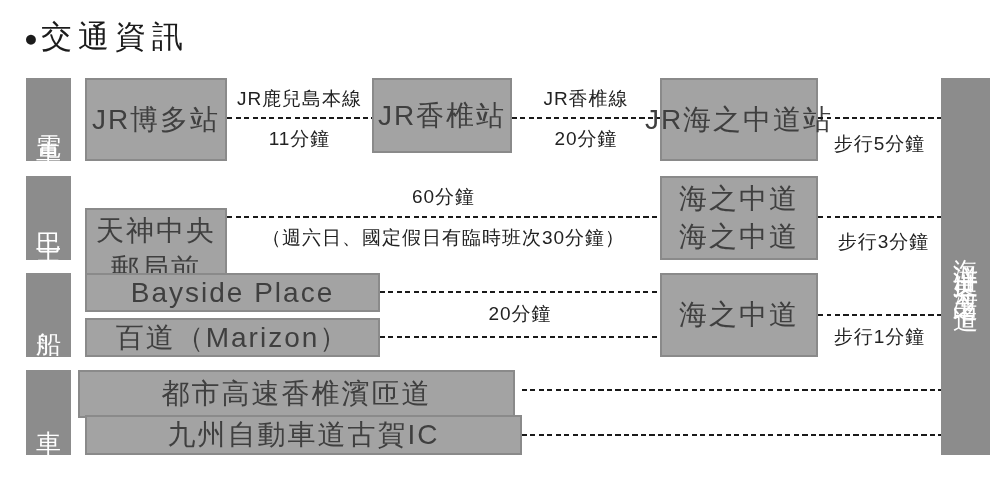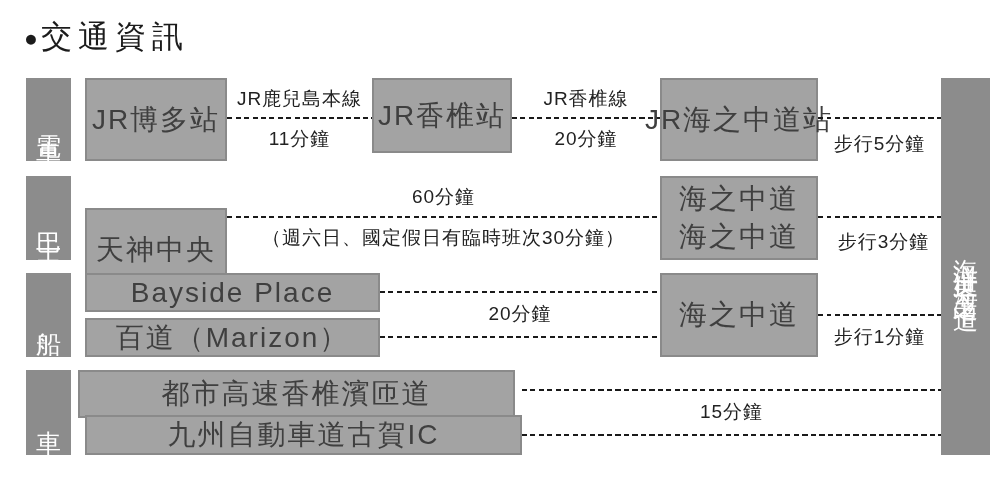--- a/index.html
+++ b/index.html
@@ -75,20 +75,21 @@
     <span>JR海之中道站</span>
   </div>
   <div class="abs dash" style="left:818px;top:117px;width:123px;"></div>
   <div class="abs lbl" style="left:818px;top:133px;width:123px;">步行5分鐘</div>
 
   <div class="abs mode" style="left:26px;top:176px;width:45px;height:84px;">
     <span>巴士</span>
   </div>
   <div class="abs box" style="left:85px;top:176px;width:142px;height:84px;margin-top:32px;">
     <span>天神中央</span>
+    <span>郵局前</span>
   </div>
   <div class="abs dash" style="left:227px;top:216px;width:433px;"></div>
   <div class="abs lbl" style="left:227px;top:186px;width:433px;">60分鐘</div>
   <div class="abs lbl" style="left:227px;top:227px;width:433px;">（週六日、國定假日有臨時班次30分鐘）</div>
   <div class="abs box" style="left:660px;top:176px;width:158px;height:84px;">
     <span>海之中道</span>
     <span>海之中道</span>
   </div>
   <div class="abs dash" style="left:818px;top:216px;width:123px;"></div>
   <div class="abs lbl" style="left:818px;top:231px;width:123px;padding-left:8px;">步行3分鐘</div>
@@ -114,20 +115,19 @@
   <div class="abs mode" style="left:26px;top:370px;width:45px;height:85px;">
     <span>車</span>
   </div>
   <div class="abs box" style="left:78px;top:370px;width:437px;height:48px;">
     <span>都市高速香椎濱匝道</span>
   </div>
   <div class="abs box" style="left:85px;top:415px;width:437px;height:40px;">
     <span>九州自動車道古賀IC</span>
   </div>
   <div class="abs dash" style="left:522px;top:389px;width:419px;"></div>
-  <div class="abs lbl" style="left:522px;top:401px;width:419px;">15分鐘</div>
   <div class="abs dash" style="left:522px;top:434px;width:419px;"></div>
 
   <div class="abs dest" style="left:941px;top:78px;width:49px;height:377px;">
     <span>海洋世界海之中道</span>
   </div>
 
 </div>
 
 </body></html>

